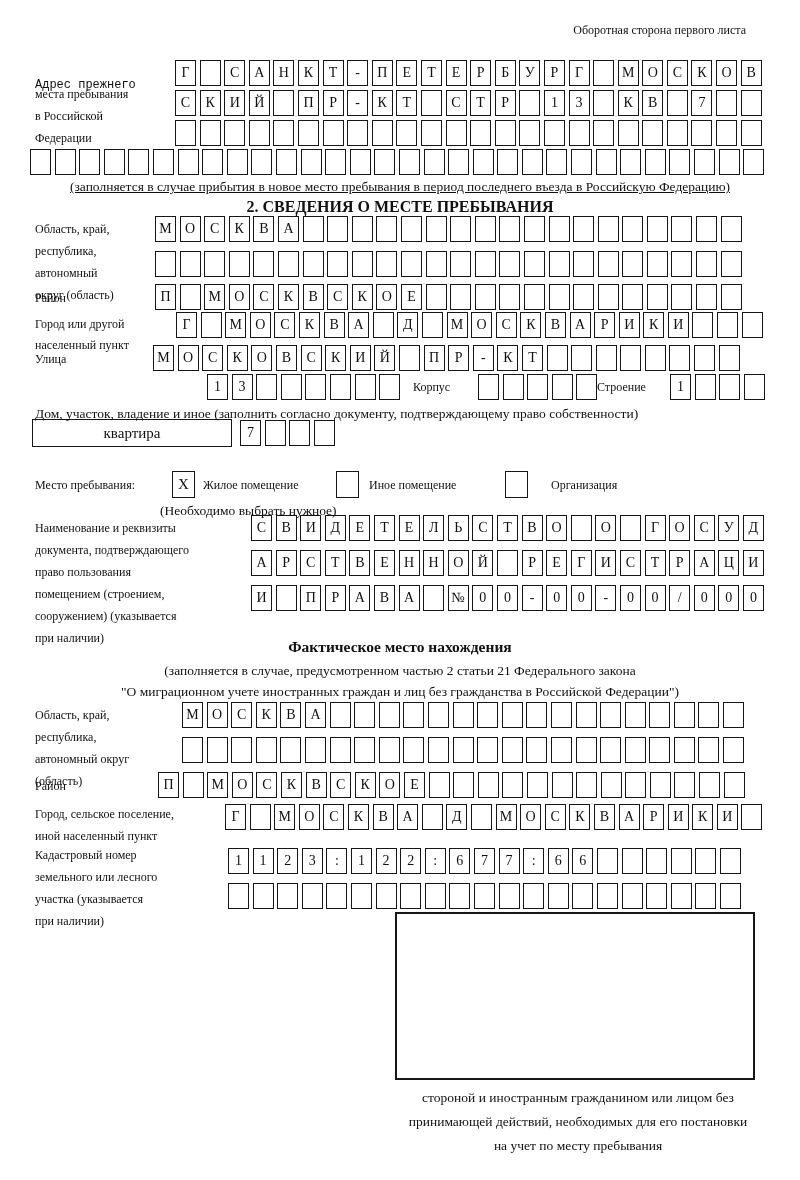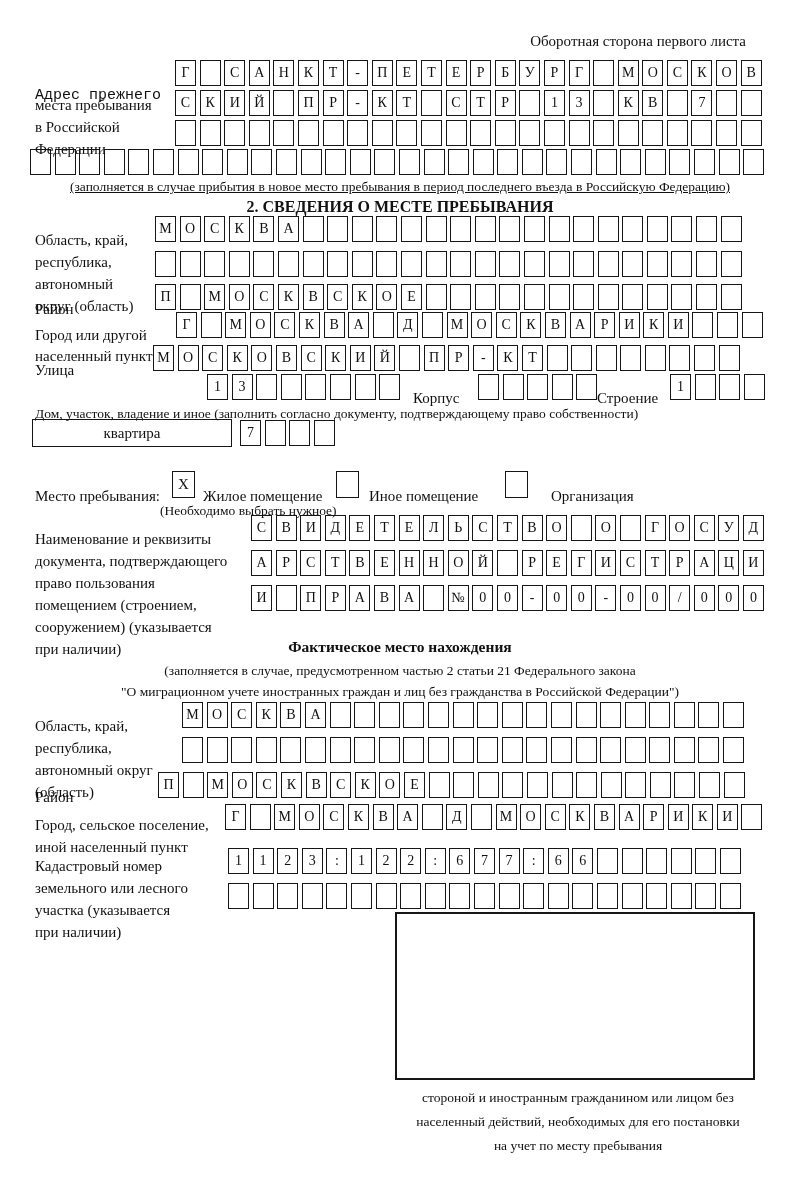--- a/index.html
+++ b/index.html
@@ -1,20 +1,20 @@
 <!DOCTYPE html>
 <html><head>
 <meta charset="utf-8">
 <style>
   html,body{margin:0;padding:0;background:#fff;}
   .page{
     position:relative;width:800px;height:1180px;background:#fff;color:#111;
     font-family:"Liberation Serif","DejaVu Serif",serif;overflow:hidden;
   }
-  .lbl{position:absolute;font-size:15px;line-height:20px;white-space:nowrap;margin-top:11px;}
+  .lbl{position:absolute;font-size:12px;line-height:20px;white-space:nowrap;}
   .cap{position:absolute;font-size:13.5px;white-space:nowrap;}
   .center{left:0;width:800px;text-align:center;white-space:nowrap;}
   .title{position:absolute;font-weight:bold;font-size:16px;}
   .cellrow{position:absolute;display:flex;gap:3.6px;}
   .cell{
     box-sizing:border-box;flex:none;width:21px;height:26px;
     border:1.6px solid #161616;display:flex;align-items:center;justify-content:center;
     font-size:14px;font-family:"Liberation Serif","DejaVu Serif",serif;
   }
   .fieldbox{
@@ -578,17 +578,17 @@
       <span class="cell"></span>
       <span class="cell"></span>
       <span class="cell"></span>
       <span class="cell"></span>
       <span class="cell"></span>
     </div>
 
   <div class="stampbox" style="left:395px;top:912px;width:360px;height:168px;"></div>
   <div class="stampcap" style="left:378px;top:1086px;width:400px;">
     <div>стороной и иностранным гражданином или лицом без</div>
-    <div>населенный действий, необходимых для его постановки</div>
+    <div>принимающей действий, необходимых для его постановки</div>
     <div>на учет по месту пребывания</div>
   </div>
 
 </div>
 
 </body></html>

